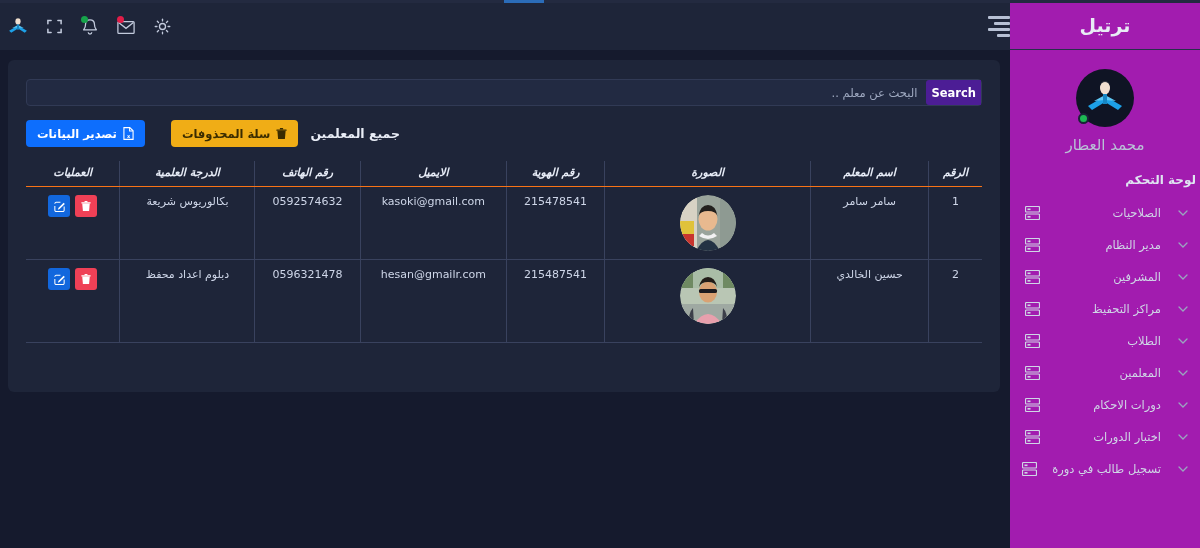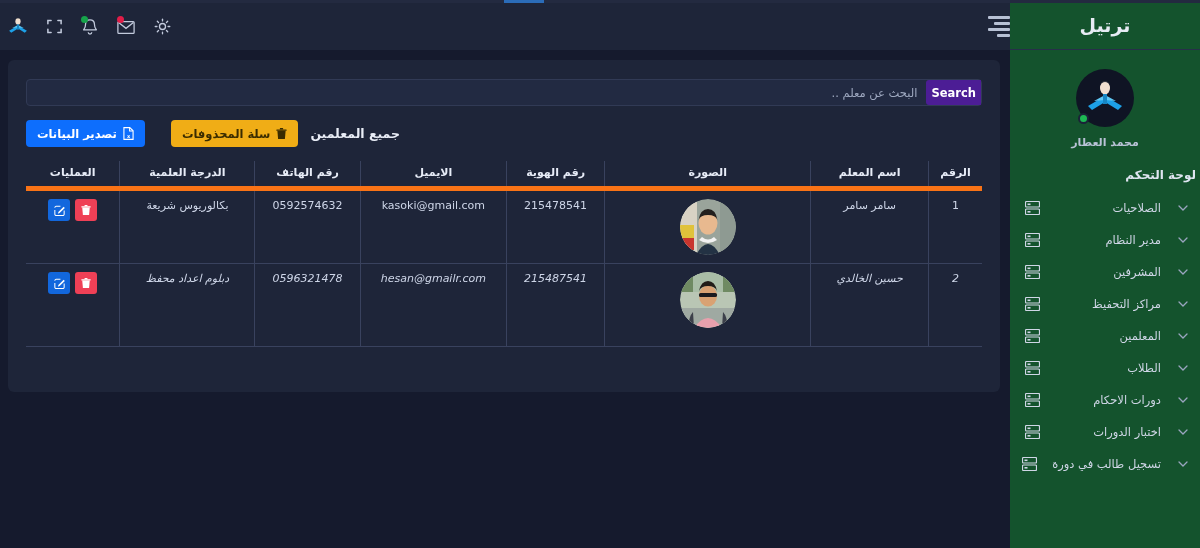--- a/index.html
+++ b/index.html
@@ -17,21 +17,21 @@
     background: #232a40; z-index: 60;
   }
   .loadbar-fill {
     position: absolute; top: 0; left: 504px; width: 40px; height: 3px;
     background: #2b6cb8;
   }
 
   
   .sidebar {
     position: absolute; top: 0; right: 0; width: 190px; height: 548px;
-    background: #14532d;
+    background: #a21caf;
   }
   .sidebar-brand {
     height: 50px; display: flex; align-items: center; justify-content: center;
     border-bottom: 1px solid #27304a;
   }
   .sidebar-brand-text {
     color: #e8ecf5; font-size: 19px; font-weight: 600; letter-spacing: .5px;
   }
   .profile { padding-top: 19px; text-align: center; }
   .avatar-wrap {
@@ -42,21 +42,21 @@
     background: #0f1424; display: flex; align-items: center; justify-content: center;
     overflow: hidden;
   }
   .avatar svg { display: block; }
   .status-dot {
     position: absolute; left: 2px; bottom: 3px;
     width: 11px; height: 11px; border-radius: 50%;
     background: #1db954; border: 2px solid #1b2238;
   }
   .profile-name {
-    margin-top: 9px; color: #b9c2d6; font-size: 11px; font-weight: 700;
+    margin-top: 9px; color: #b9c2d6; font-size: 15px; font-weight: 400;
   }
 
   .menu { margin-top: 13px; }
   .menu-head {
     color: #dfe5f1; font-size: 12px; font-weight: 700;
     padding: 6px 4px 10px 0; text-align: right;
   }
   .menu-item {
     display: flex; align-items: center; height: 32px;
     padding: 0 12px 0 14px; cursor: pointer; gap: 15px;
@@ -138,34 +138,35 @@
   .tbtn.trash { background: #f0ad16; color: #3a2c00; margin-left: 14px; }
   .tbtn.export { background: #0d6efd; }
   .tbtn svg { display: block; }
 
   
   .tbl-wrap { margin: 14px 18px 0 18px; }
   table { width: 100%; border-collapse: collapse; table-layout: fixed; }
   th {
     color: #e7ecf7; font-size: 11px; font-weight: 700;
     padding: 5px 10px 7px 10px; text-align: center;
-    border-bottom: 5px solid #f97316;
+    border-bottom: 1px solid #f97316;
     border-left: 1px solid #39425e;
+    font-style: italic;
   }
   th:last-child { border-left: 0; }
   td {
     color: #ced6e8; font-size: 11px; text-align: center;
     border-bottom: 1px solid #39425e;
     border-left: 1px solid #39425e;
     padding: 8px 10px;
     vertical-align: top;
   }
   td:last-child { border-left: 0; }
   tbody tr:first-child td { height: 66px; }
-  tbody tr:last-child td { height: 83px; font-style: italic; }
+  tbody tr:last-child td { height: 83px; }
 
   col.c-num   { width: 52px; }
   col.c-name  { width: 114px; }
   col.c-photo { width: 200px; }
   col.c-id    { width: 95px; }
   col.c-email { width: 142px; }
   col.c-phone { width: 102px; }
   col.c-deg   { width: 131px; }
   col.c-ops   { width: 91px; }
 
@@ -287,38 +288,38 @@
             </svg>
         </span>
       </div>
 
       <div class="menu-item">
         <span class="mi-chev">
           <svg width="10" height="10" viewBox="0 0 10 10">
               <path d="M1 3 L5 7 L9 3" stroke="#9aa5bf" stroke-width="1.3" fill="none" stroke-linecap="round"></path>
             </svg>
         </span>
+        <span class="mi-label">الطلاب</span>
+        <span class="mi-icon">
+          <svg width="15" height="14" viewBox="0 0 15 14">
+              <rect x="0.5" y="0.5" width="14" height="5.5" rx="1" fill="none" stroke="#cfd6e6" stroke-width="1.2"></rect>
+              <rect x="0.5" y="8" width="14" height="5.5" rx="1" fill="none" stroke="#cfd6e6" stroke-width="1.2"></rect>
+              <rect x="2.5" y="2.5" width="3" height="1.6" fill="#cfd6e6"></rect>
+              <rect x="2.5" y="10" width="3" height="1.6" fill="#cfd6e6"></rect>
+            </svg>
+        </span>
+      </div>
+
+      <div class="menu-item">
+        <span class="mi-chev">
+          <svg width="10" height="10" viewBox="0 0 10 10">
+              <path d="M1 3 L5 7 L9 3" stroke="#9aa5bf" stroke-width="1.3" fill="none" stroke-linecap="round"></path>
+            </svg>
+        </span>
         <span class="mi-label">المعلمين</span>
-        <span class="mi-icon">
-          <svg width="15" height="14" viewBox="0 0 15 14">
-              <rect x="0.5" y="0.5" width="14" height="5.5" rx="1" fill="none" stroke="#cfd6e6" stroke-width="1.2"></rect>
-              <rect x="0.5" y="8" width="14" height="5.5" rx="1" fill="none" stroke="#cfd6e6" stroke-width="1.2"></rect>
-              <rect x="2.5" y="2.5" width="3" height="1.6" fill="#cfd6e6"></rect>
-              <rect x="2.5" y="10" width="3" height="1.6" fill="#cfd6e6"></rect>
-            </svg>
-        </span>
-      </div>
-
-      <div class="menu-item">
-        <span class="mi-chev">
-          <svg width="10" height="10" viewBox="0 0 10 10">
-              <path d="M1 3 L5 7 L9 3" stroke="#9aa5bf" stroke-width="1.3" fill="none" stroke-linecap="round"></path>
-            </svg>
-        </span>
-        <span class="mi-label">الطلاب</span>
         <span class="mi-icon">
           <svg width="15" height="14" viewBox="0 0 15 14">
               <rect x="0.5" y="0.5" width="14" height="5.5" rx="1" fill="none" stroke="#cfd6e6" stroke-width="1.2"></rect>
               <rect x="0.5" y="8" width="14" height="5.5" rx="1" fill="none" stroke="#cfd6e6" stroke-width="1.2"></rect>
               <rect x="2.5" y="2.5" width="3" height="1.6" fill="#cfd6e6"></rect>
               <rect x="2.5" y="10" width="3" height="1.6" fill="#cfd6e6"></rect>
             </svg>
         </span>
       </div>
 

